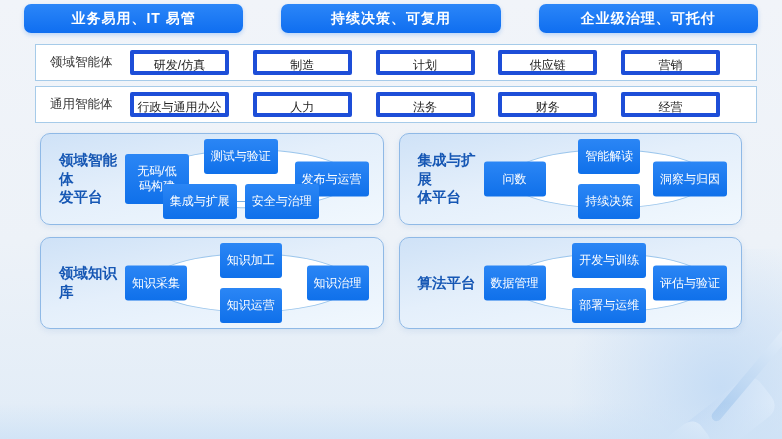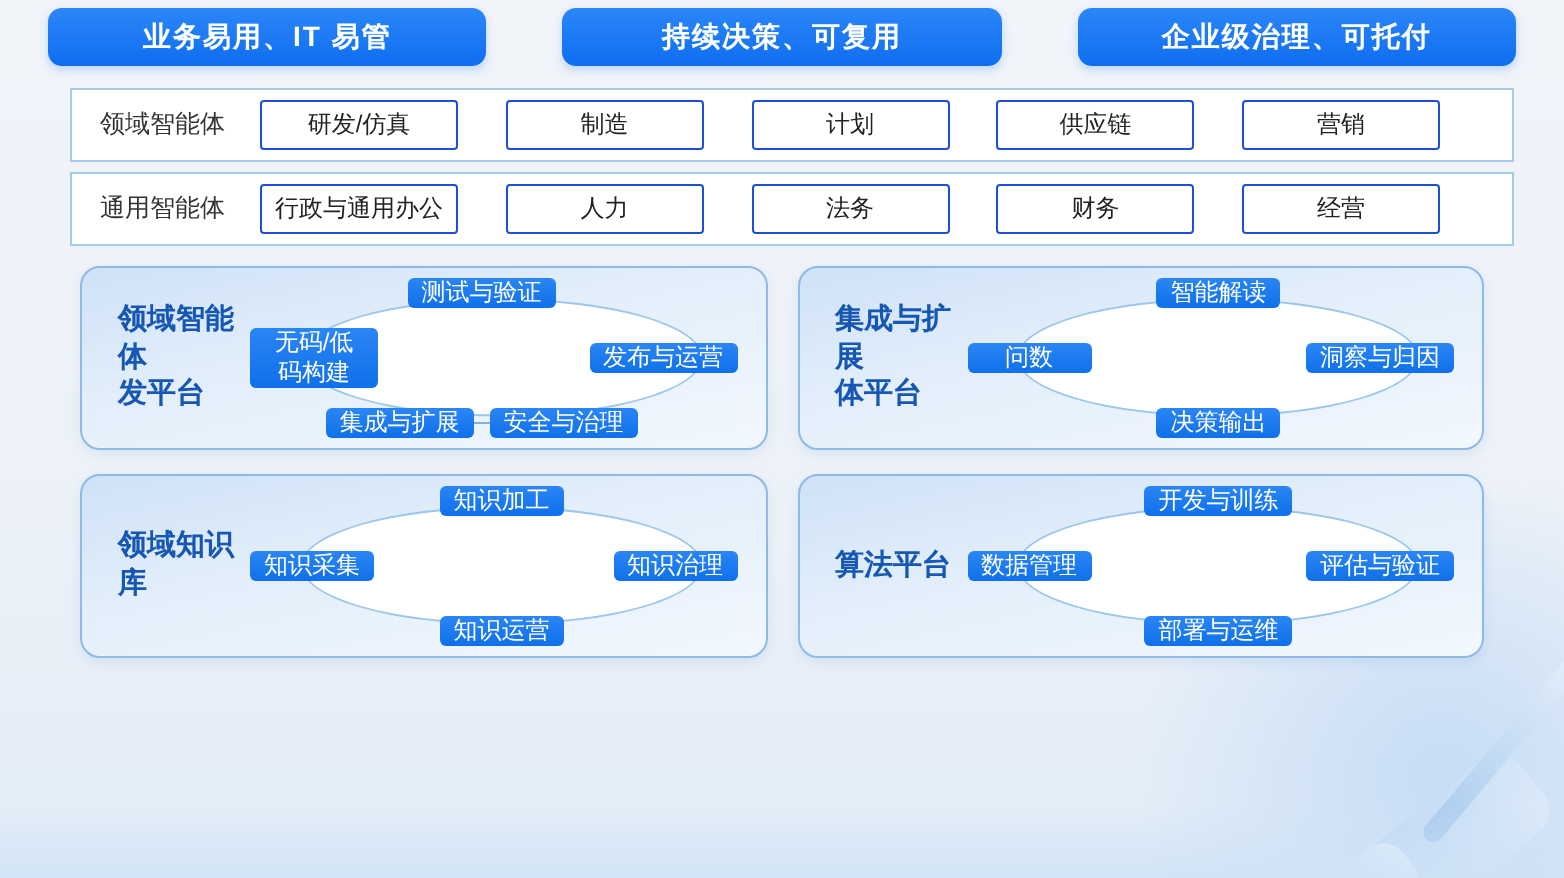--- a/index.html
+++ b/index.html
@@ -48,37 +48,37 @@
     box-shadow:0 2px 4px rgba(22,119,242,.25);}
 
   
   .cap-row{ position:relative; z-index:2; margin:11px 25px 0 35px; height:37px;
     background:#fff; border:1px solid #a6cbe9; border-radius:0;
     display:flex; align-items:center; padding:0 36px 0 14px;}
   .cap-row + .cap-row{ margin-top:5px; }
   .cap-label{ width:80px; flex-shrink:0; font-size:12.5px; color:#333; }
   .cap-items{ flex:1; display:flex; justify-content:space-between; }
   .cap-item{ width:99px; height:25px; line-height:23px; text-align:center;
-    border:1px solid #1d4ed8; border-radius:2px; background:#fff;
+    border:4px solid #1d4ed8; border-radius:2px; background:#fff;
     font-size:12px; color:#222; }
 
   
   .panels{ position:relative; z-index:1; margin:10px 40px 0 40px;
     display:grid; grid-template-columns:1fr 1fr; gap:12px 15px; }
   .panel{ height:92px; border-radius:10px; border:1px solid #8fb9e6;
     background:linear-gradient(168deg,#cfe2f7 0%,#e4effb 45%,#f1f8fe 100%);
     display:flex; align-items:center; box-shadow:0 2px 6px rgba(120,160,210,.18);}
   .panel-title{ width:84px; flex-shrink:0; padding-left:18px;
     font-size:14.5px; font-weight:bold; color:#1657b4; line-height:1.3;
     white-space:pre-line;}
   .diagram{ position:relative; flex:1; height:100%; margin-right:6px;}
   .ellipse{ position:absolute; left:50%; top:50%; transform:translate(-50%,-50%);
     width:80%; height:66%; background:#fff; border:1px solid #9cc6ec; border-radius:50%; z-index:0;}
   .node{ position:absolute; z-index:2; background:linear-gradient(180deg,#2b86f5,#0f70ea);
-    color:#fff; font-size:12px; line-height:1.25; padding:0 7px; border-radius:3px;
+    color:#fff; font-size:12px; line-height:1.25; padding:10px 7px; border-radius:3px;
     text-align:center; min-width:62px; white-space:nowrap;}
   .node-top{ top:5px; left:50%; transform:translateX(-50%);}
   .node-left{ left:0; top:50%; transform:translateY(-50%);}
   .node-right{ right:8px; top:50%; transform:translateY(-50%);}
   .node-bottom{ bottom:5px; left:50%; transform:translateX(-50%);}
   .bottom-group{ position:absolute; bottom:5px; left:46%; transform:translateX(-50%);
     display:flex; align-items:center; z-index:2;}
   .bottom-group .node{ position:static; transform:none;}
   .connector{ width:8px; height:1px; background:#7fb0de; flex-shrink:0;}
   .panel-1 .node-top{ left:46%; }
@@ -145,21 +145,21 @@
     </section>
 
     <section class="panel">
       <h3 class="panel-title">集成与扩展
 体平台</h3>
       <div class="diagram">
         <div class="ellipse"></div>
         <div class="node node-top">智能解读</div>
         <div class="node node-left">问数</div>
         <div class="node node-right">洞察与归因</div>
-        <div class="node node-bottom">决策输出</div>
+        <div class="node node-bottom">持续决策</div>
       </div>
     </section>
 
     <section class="panel">
       <h3 class="panel-title">领域知识库</h3>
       <div class="diagram">
         <div class="ellipse"></div>
         <div class="node node-top">知识加工</div>
         <div class="node node-left">知识采集</div>
         <div class="node node-right">知识治理</div>

